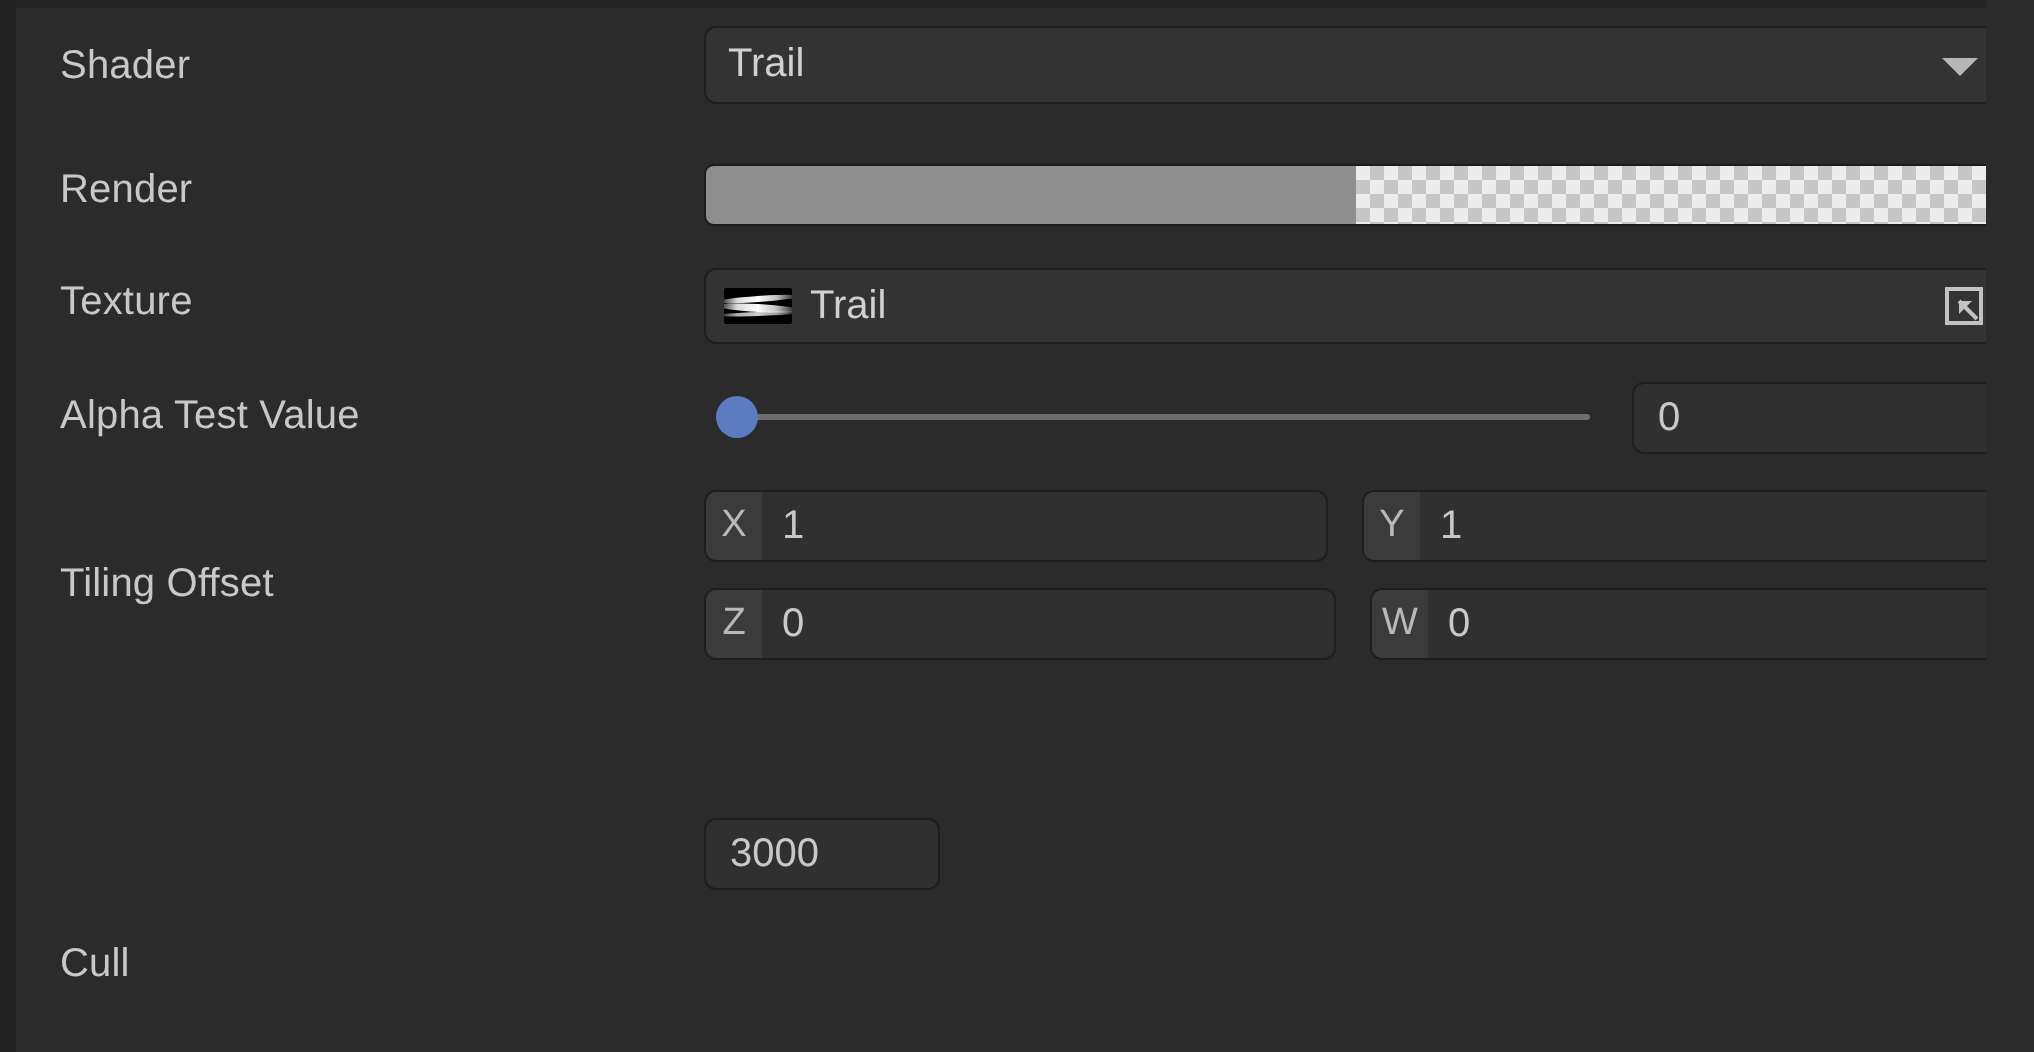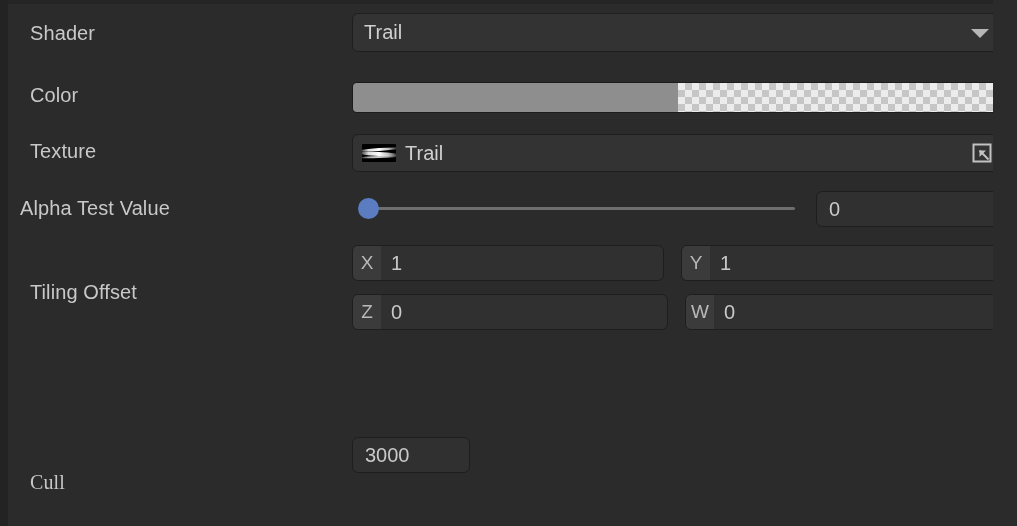--- a/index.html
+++ b/index.html
@@ -206,21 +206,21 @@
 
   <div class="edge-top"></div>
   <div class="edge-left"></div>
 
   <div class="row-label" style="left:30px; top:22px;">Shader</div>
   <div class="ctl dropdown" style="left:352px; top:13px; width:652px; height:39px;">
     <span class="dd-text">Trail</span>
     <span class="dd-arrow"></span>
   </div>
 
-  <div class="row-label" style="left:30px; top:84px;">Color</div>
+  <div class="row-label" style="left:30px; top:84px;">Render</div>
   <div class="swatch" style="left:352px; top:82px; width:652px; height:31px;">
     <div class="solid" style="width: 50%; background: rgb(142, 142, 142);"></div>
     <div class="alpha"></div>
   </div>
 
   <div class="row-label" style="left:30px; top:140px;">Texture</div>
   <div class="texfield" style="left:352px; top:134px; width:652px; height:38px;">
     <span class="tex-thumb">
       <span class="s1"></span>
         <span class="s2"></span>
@@ -229,21 +229,21 @@
     <span class="tex-name">Trail</span>
     <span class="tex-pick">
       <svg width="20" height="20" viewBox="0 0 20 20">
         <rect x="1.5" y="1.5" width="17" height="17" fill="none" stroke="#c2c2c2" stroke-width="2"></rect>
         <path d="M16.5 16.5 L7.5 7.5" stroke="#c2c2c2" stroke-width="2"></path>
         <path d="M7.5 14 L7.5 7.5 L14 7.5 Z" fill="#c2c2c2"></path>
       </svg>
     </span>
   </div>
 
-  <div class="row-label" style="left:20px; top:197px;">Alpha Test Value</div>
+  <div class="row-label" style="left:30px; top:197px;">Alpha Test Value</div>
   <div class="slider-track" style="left:363px; top:207px; width:432px;"></div>
   <div class="slider-thumb" style="left:358px; top:198px;"></div>
   <div class="numbox" style="left:816px; top:191px; width:188px; height:36px;">
     <span class="nval">0</span>
   </div>
 
   <div class="row-label" style="left:30px; top:253px;margin-top:28px;">Tiling Offset</div>
 
   <div class="vecfield" style="left:352px; top:245px; width:312px; height:36px;">
     <span class="axis">X</span>
@@ -259,19 +259,19 @@
     <span class="axis">Z</span>
     <span class="vval">0</span>
   </div>
 
   <div class="vecfield" style="left:685px; top:294px; width:318px; height:36px;">
     <span class="axis">W</span>
     <span class="vval">0</span>
   </div>
 
 
-  <div class="numbox" style="left:352px; top:409px; width:118px; height:36px;margin-top:28px;">
+  <div class="numbox" style="left:352px; top:409px; width:118px; height:36px;">
     <span class="nval">3000</span>
   </div>
 
-  <div class="row-label" style="left:30px; top:471px;font-family:Liberation Serif, serif;">Cull</div>
+  <div class="row-label" style="left:30px; top:471px;">Cull</div>
 
 </div>
 
 </body></html>

